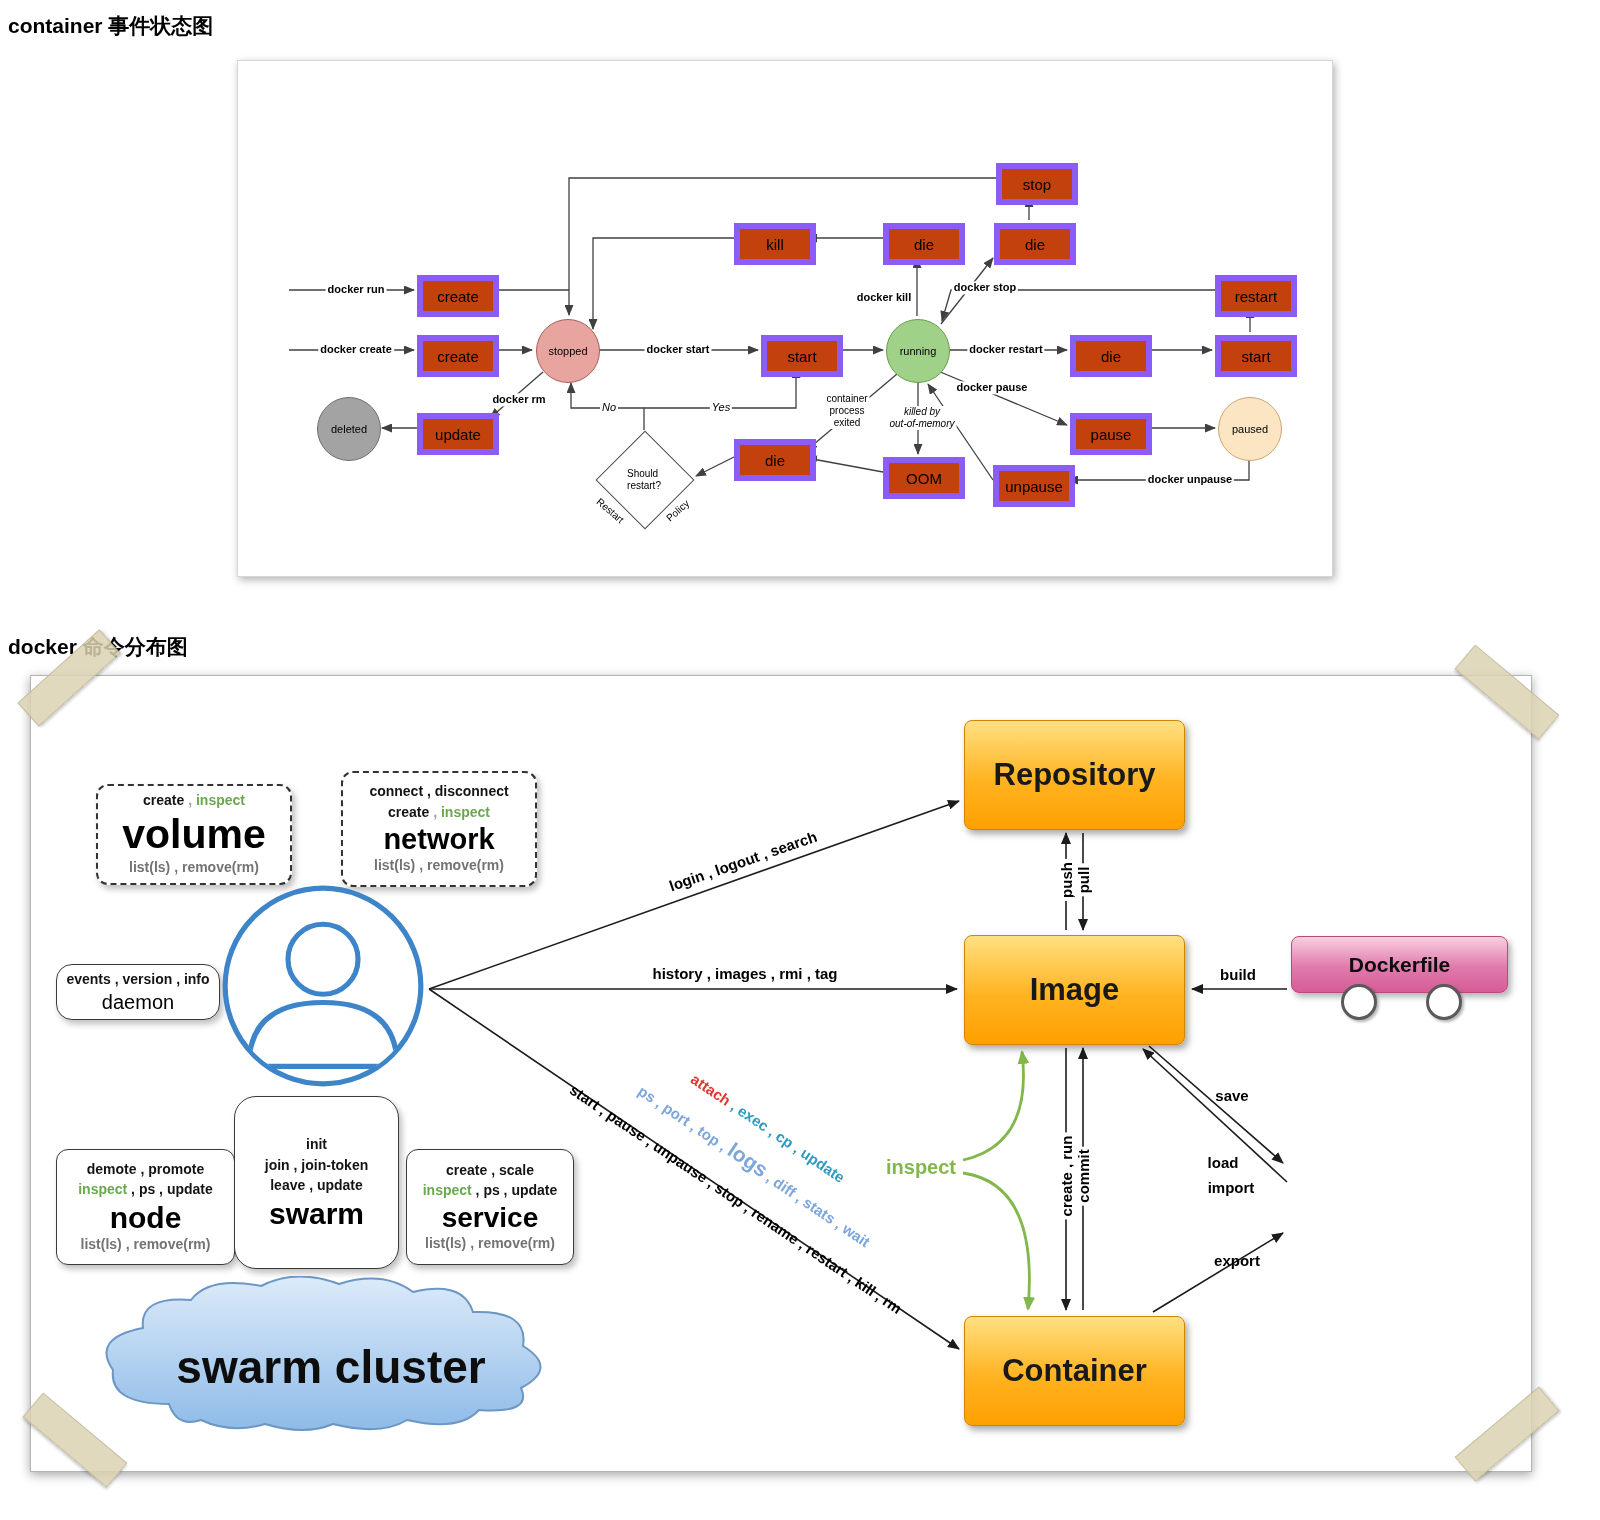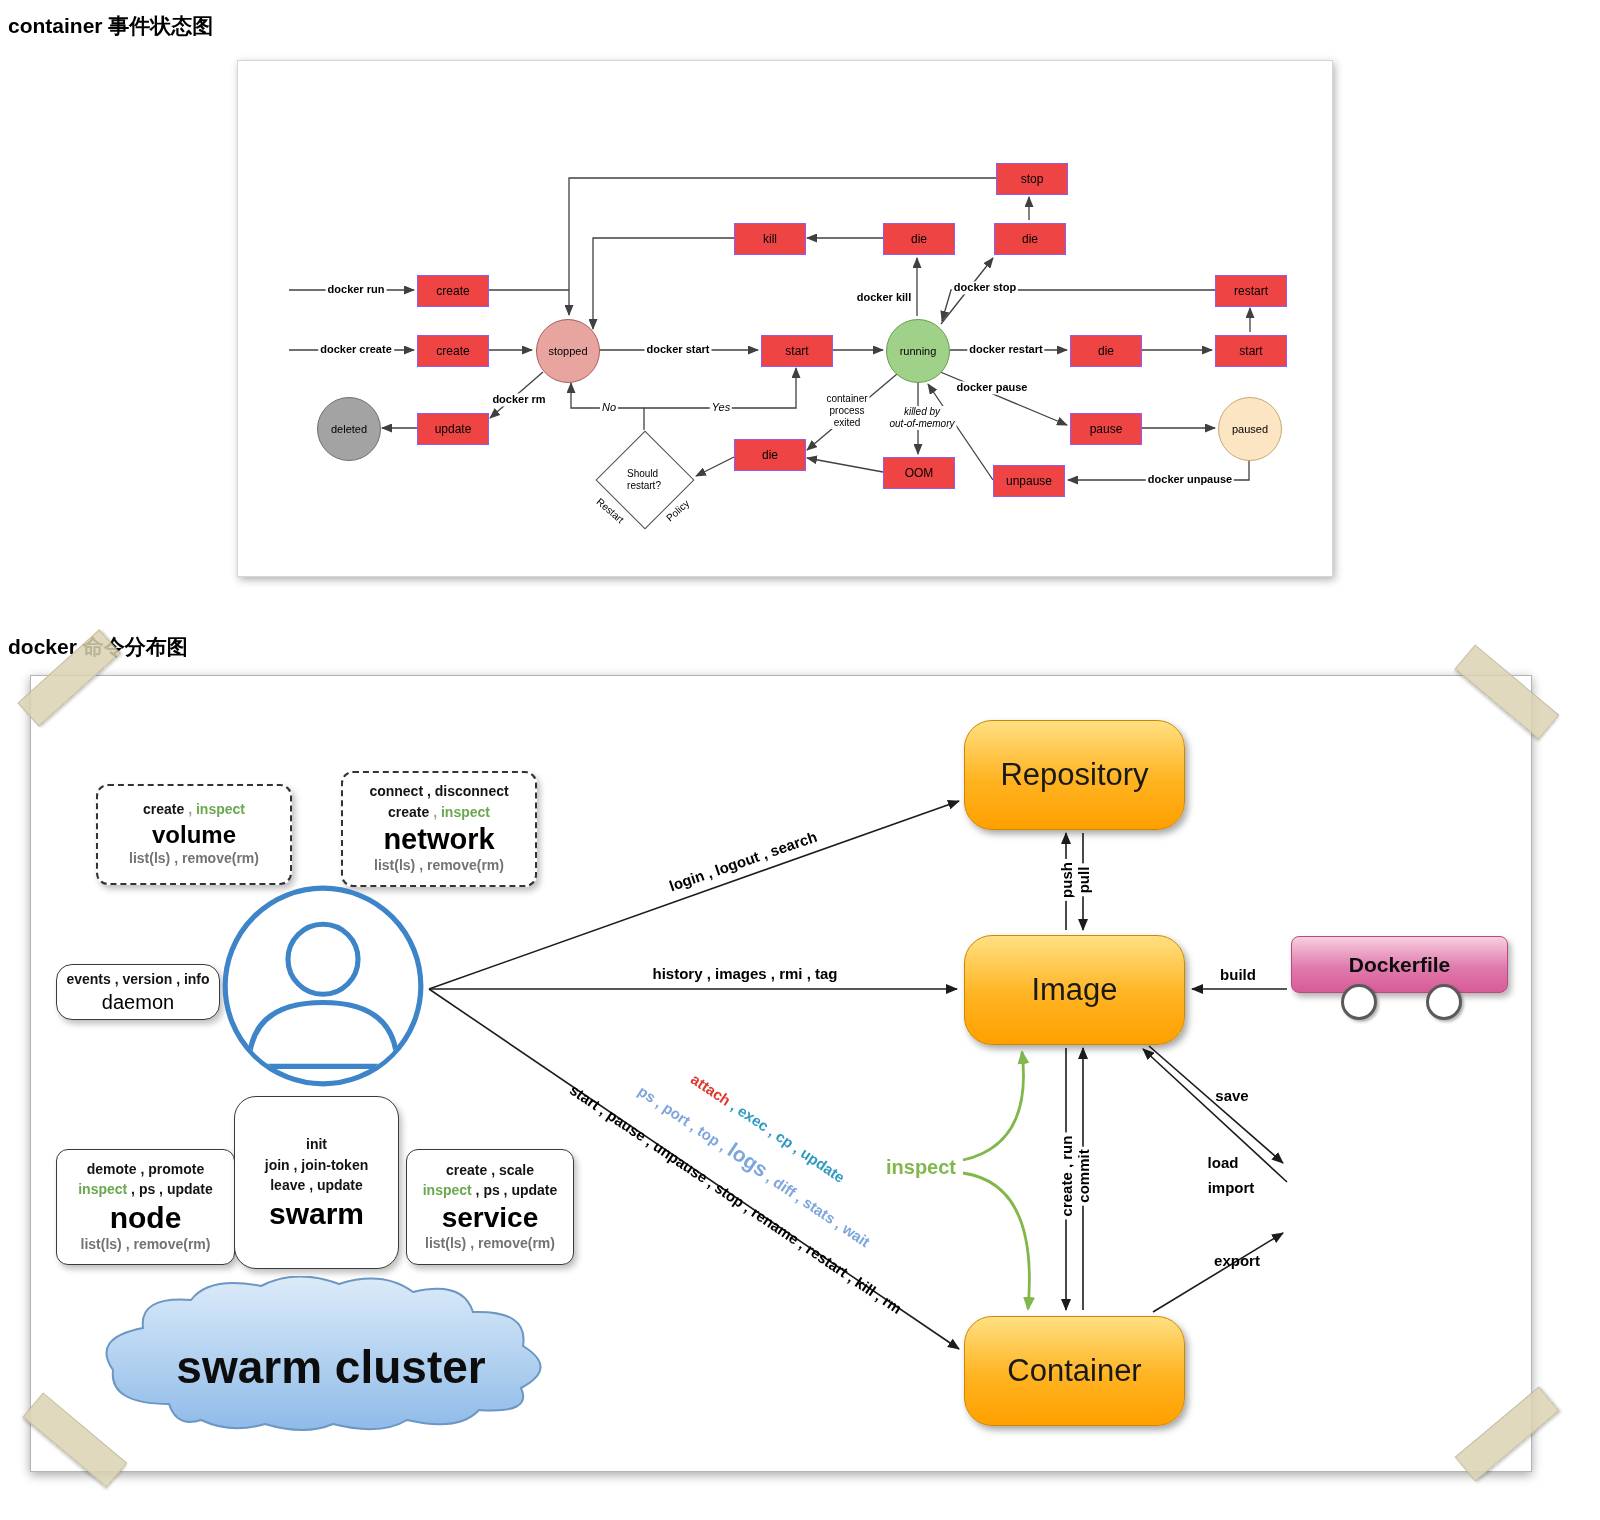--- a/index.html
+++ b/index.html
@@ -1,21 +1,21 @@
 <!DOCTYPE html>
 <html><head>
 <meta charset="utf-8">
 <style>
   html,body{margin:0;padding:0;background:#fff}
   .page{position:relative;width:1600px;height:1520px;background:#fff;font-family:"Liberation Sans","DejaVu Sans",sans-serif;overflow:hidden;color:#000}
   .h1{position:absolute;font-size:21px;font-weight:bold;color:#000;white-space:nowrap}
   
   .card{position:absolute;left:237px;top:60px;width:1094px;height:515px;background:#fff;border:1px solid #d6d6d6;box-shadow:2px 3px 8px rgba(0,0,0,.3)}
   .abs-svg{position:absolute;left:0;top:0}
-  .sbox{position:absolute;width:70px;height:30px;background:#ef4444;border:1px solid #8b5cf6;display:flex;align-items:center;justify-content:center;font-size:12px;color:#000}
+  .sbox{position:absolute;width:70px;height:30px;background:#c2410c;border:6px solid #8b5cf6;display:flex;align-items:center;justify-content:center;font-size:15px;color:#000}
   .scircle{position:absolute;width:62px;height:62px;border-radius:50%;display:flex;align-items:center;justify-content:center;font-size:11px;color:#000;border:1px solid #777}
   .c-stopped{background:#e8a49e;border-color:#a8605a}
   .c-running{background:#9fd189;border-color:#679e4d}
   .c-deleted{background:#a3a3a3;border-color:#6f6f6f}
   .c-paused{background:#fce5c3;border-color:#c9a86f}
   .diamond{position:absolute;left:372px;top:384px;width:68px;height:68px;background:#fff;border:1px solid #4a4a4a;transform:rotate(45deg)}
   .dlabel{position:absolute;left:406px;top:418px;transform:translate(-50%,-50%);font-size:10px;line-height:1.15;text-align:left;white-space:nowrap}
   .elabel{position:absolute;transform:translate(-50%,-50%);font-size:11px;font-weight:bold;background:#fff;padding:0 2px;white-space:nowrap;color:#000;line-height:1.2}
   .elabel.it{font-weight:normal;font-style:italic}
   .elabel.sm{font-size:10px;text-align:center}
@@ -24,21 +24,21 @@
   .board{position:absolute;left:30px;top:675px;width:1500px;height:795px;background:#fff;border:1px solid #b3b3b3;box-shadow:0 3px 10px rgba(0,0,0,.35)}
   .tape{position:absolute;width:108px;height:30px;background:rgba(219,210,178,.85);border:1px solid rgba(120,110,80,.25);box-shadow:1px 2px 3px rgba(0,0,0,.2);z-index:9}
   .gbox{position:absolute;background:#fff;border-radius:12px;display:flex;flex-direction:column;align-items:center;justify-content:center;gap:3px;box-shadow:3px 4px 6px rgba(0,0,0,.25);z-index:3}
   .gbox.dashed{border:2px dashed #333}
   .gbox.solid{border:1.5px solid #3a3a3a}
   .cmdline{font-size:14px;font-weight:bold;color:#141414;white-space:nowrap;line-height:1.25}
   .cmdline .sep{color:#9e9e9e}
   .green{color:#6aa84f}
   .grayline{color:#737373}
   .gname{font-weight:bold;color:#000;line-height:1.05}
-  .onode{position:absolute;width:219px;height:108px;border-radius:28px;background:linear-gradient(180deg,#ffe082 0%,#ffb321 55%,#ffa000 100%);border:1px solid #cf8600;box-shadow:3px 4px 7px rgba(0,0,0,.35);display:flex;align-items:center;justify-content:center;font-size:31px;font-weight:normal;color:#191919;z-index:3}
+  .onode{position:absolute;width:219px;height:108px;border-radius:8px;background:linear-gradient(180deg,#ffe082 0%,#ffb321 55%,#ffa000 100%);border:1px solid #cf8600;box-shadow:3px 4px 7px rgba(0,0,0,.35);display:flex;align-items:center;justify-content:center;font-size:31px;font-weight:bold;color:#191919;z-index:3}
   .pwrap{position:absolute;width:215px;height:100px;z-index:3}
   .pbar{position:absolute;left:0;top:0;width:215px;height:55px;border-radius:8px;background:linear-gradient(180deg,#f8cfe0 0%,#e07aac 55%,#d65c97 100%);border:1px solid #b94a80;box-shadow:3px 4px 6px rgba(0,0,0,.3);display:flex;align-items:center;justify-content:center;font-weight:bold;font-size:21px;color:#0d0d0d}
   .wheel{position:absolute;width:30px;height:30px;border-radius:50%;background:#fff;border:3px solid #5a5a5a;box-shadow:2px 2px 3px rgba(0,0,0,.3)}
   .rlabel{position:absolute;font-weight:bold;font-size:15px;white-space:nowrap;color:#000;z-index:4}
   .vbg{background:#fff;padding:1px 3px}
   .c-red{color:#e0392f}
   .c-blue{color:#2f9ac0}
   .c-lblue{color:#7da7dc}
   .big{font-size:21px}
   .inspect-label{color:#82b74b;font-size:20px}
@@ -170,21 +170,21 @@
         <path d="M1122 636 L1252 557" marker-end="url(#ah2)"></path>
       </g>
       <g stroke="#82b74b" stroke-width="2.8" fill="none">
         <path d="M932 484 Q1002 468 991 376" marker-end="url(#ahg)"></path>
         <path d="M932 497 Q1008 508 997 633" marker-end="url(#ahg)"></path>
       </g>
     </svg>
 
     <div class="gbox dashed" style="left:65px;top:108px;width:192px;height:97px">
       <div class="cmdline"><span>create</span><span class="sep"> , </span><span class="green">inspect</span></div>
-      <div class="gname" style="font-size:24px">volume</div>
+      <div class="gname" style="font-size:41px">volume</div>
       <div class="cmdline grayline">list(ls) , remove(rm)</div>
     </div>
 
     <div class="gbox dashed" style="left:310px;top:95px;width:192px;height:112px">
       <div class="cmdline">connect , disconnect</div>
       <div class="cmdline"><span>create</span><span class="sep"> , </span><span class="green">inspect</span></div>
       <div class="gname" style="font-size:29px">network</div>
       <div class="cmdline grayline">list(ls) , remove(rm)</div>
     </div>
 

